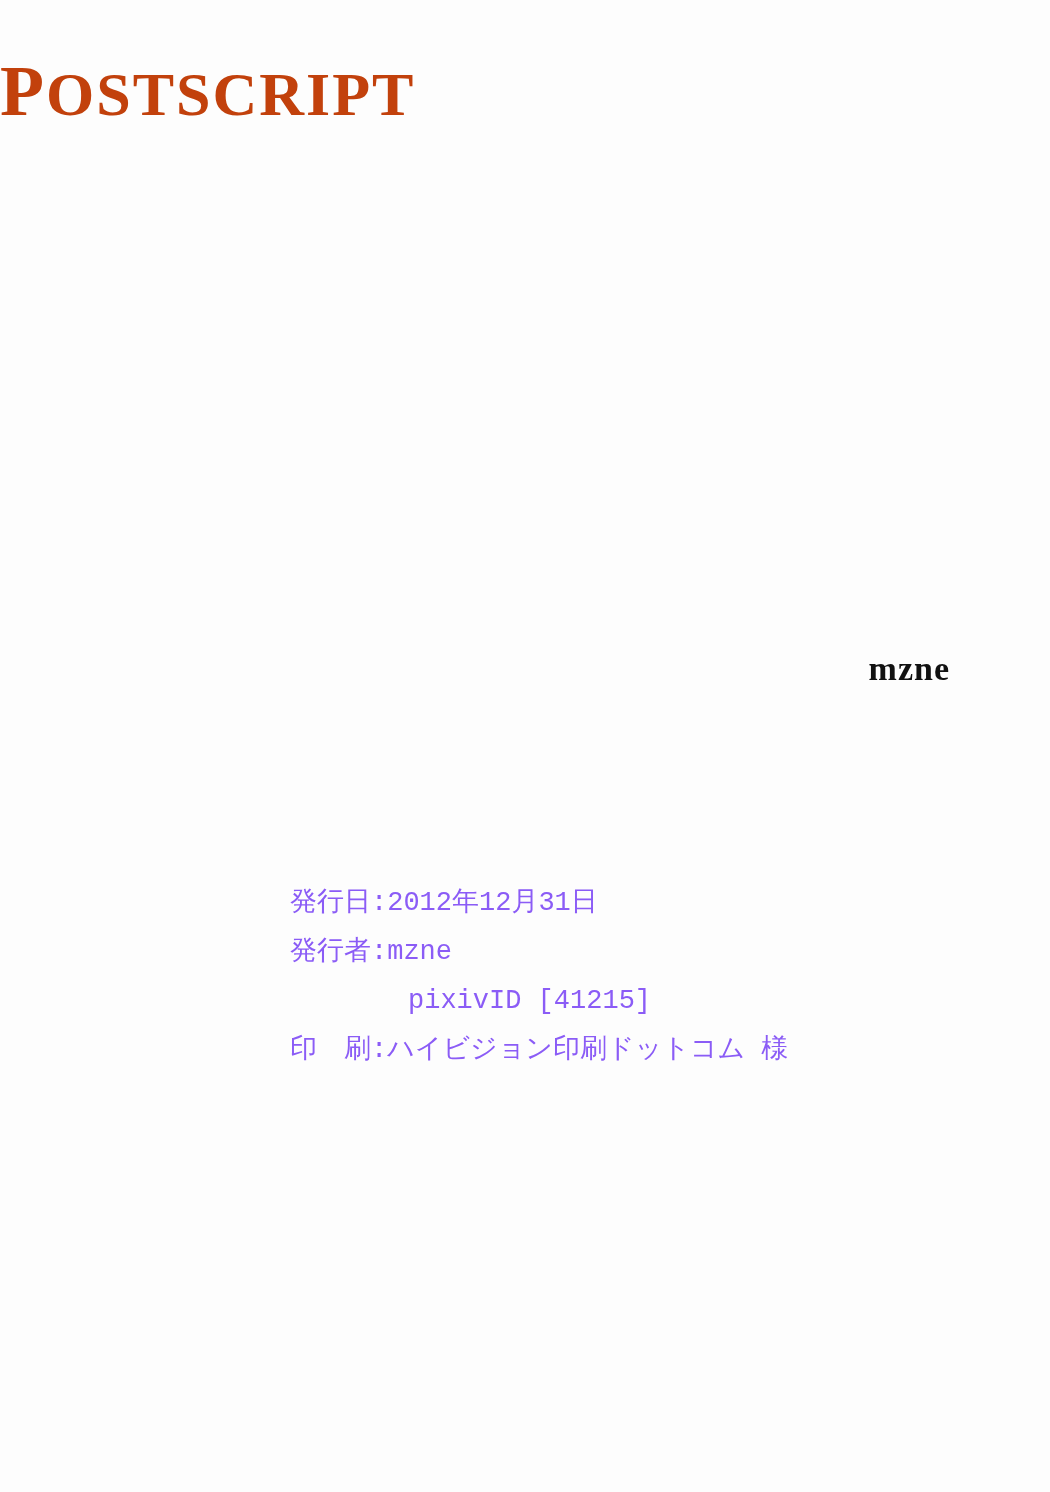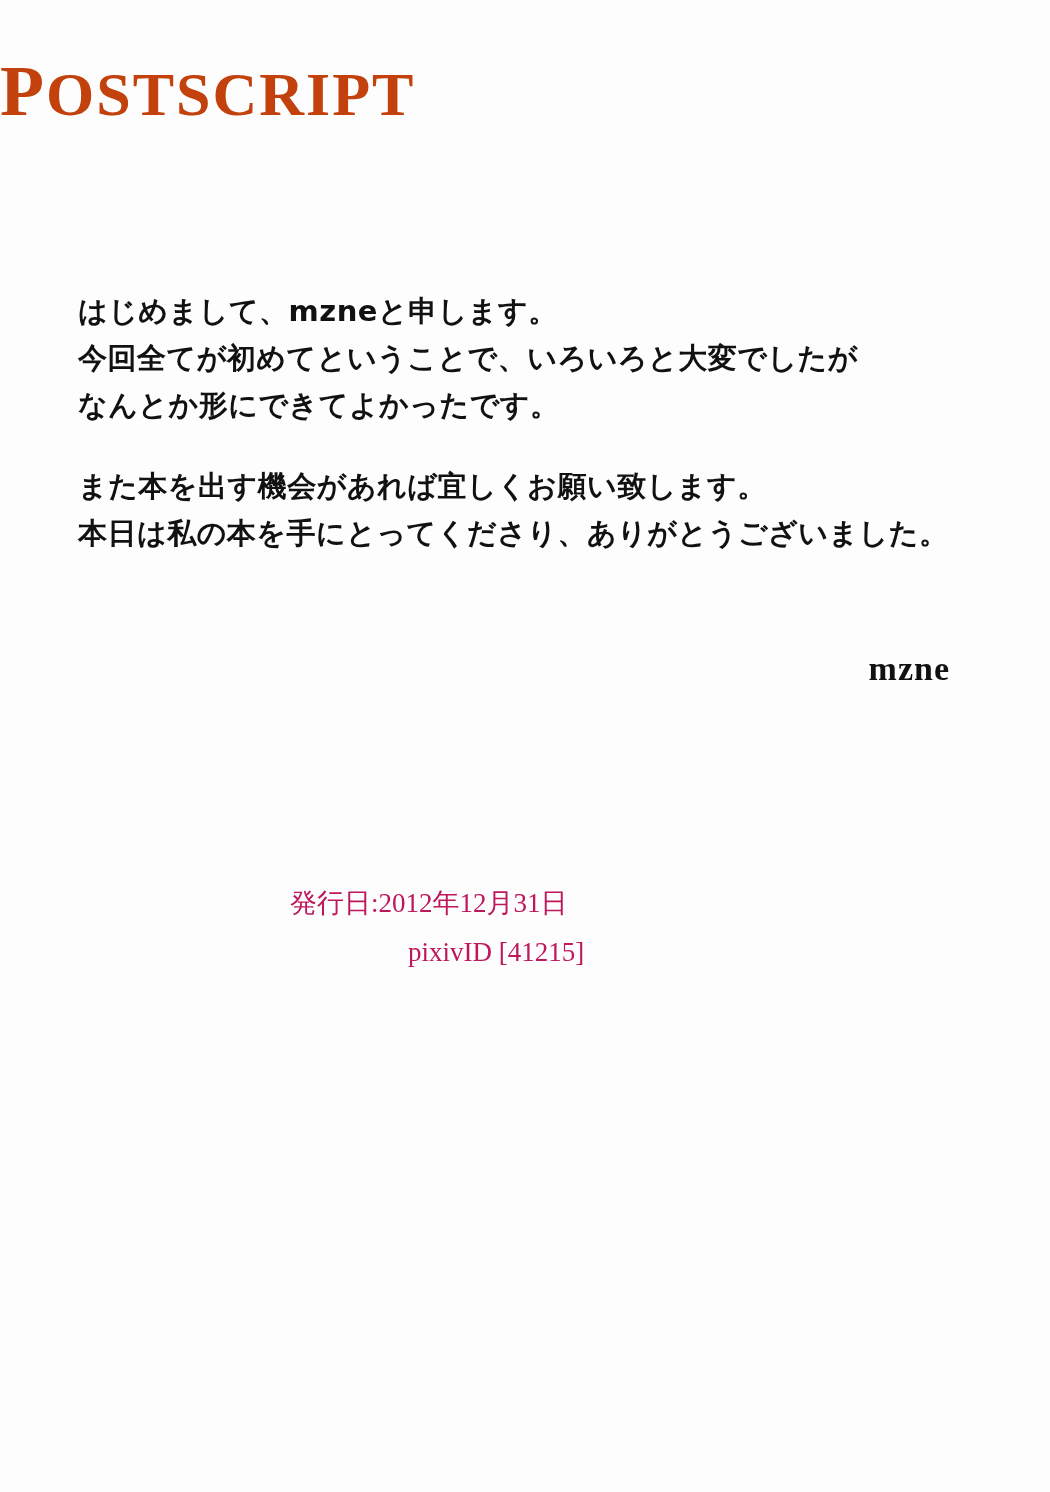--- a/index.html
+++ b/index.html
@@ -73,24 +73,24 @@
     font-size: 34px;
     letter-spacing: 1px;
     color: #111111;
   }
 
   
   .colophon {
     position: absolute;
     top: 890px;
     left: 290px;
-    font-family: Liberation Serif, serif;
+    font-family: Liberation Mono, monospace;
     font-size: 27px;
     line-height: 1.0;
-    color: #be185d;
+    color: #8b5cf6;
   }
   .colophon-row {
     display: block;
     margin-bottom: 22px;
     white-space: nowrap;
   }
   .colophon-row .lbl {
     display: inline-block;
   }
   .colophon-row .val {
@@ -104,40 +104,35 @@
 </style>
 </head>
 <body>
 
 <div class="page">
 
   <div class="title">
     <span class="cap">P</span><span>OSTSCRIPT</span>
   </div>
 
-  <div class="message">
-    <p class="para">
-      <span class="line">はじめまして、mzneと申します。</span>
-      <span class="line">今回全てが初めてということで、いろいろと大変でしたが</span>
-      <span class="line">なんとか形にできてよかったです。</span>
-    </p>
-    <p class="para">
-      <span class="line">また本を出す機会があれば宜しくお願い致します。</span>
-      <span class="line">本日は私の本を手にとってくださり、ありがとうございました。</span>
-    </p>
-  </div>
 
   <div class="signature">mzne</div>
 
   <div class="colophon">
 
     <span class="colophon-row">
       <span class="lbl">発行日:</span><span class="val">2012年12月31日</span>
     </span>
 
 
+    <span class="colophon-row">
+      <span class="lbl">発行者:</span><span class="val">mzne</span>
+    </span>
 
     <span class="colophon-sub">pixivID [41215]</span>
 
+    <span class="colophon-row">
+      <span class="lbl">印　刷:</span><span class="val">ハイビジョン印刷ドットコム 様</span>
+    </span>
 
   </div>
 
 </div>
 
 </body></html>

